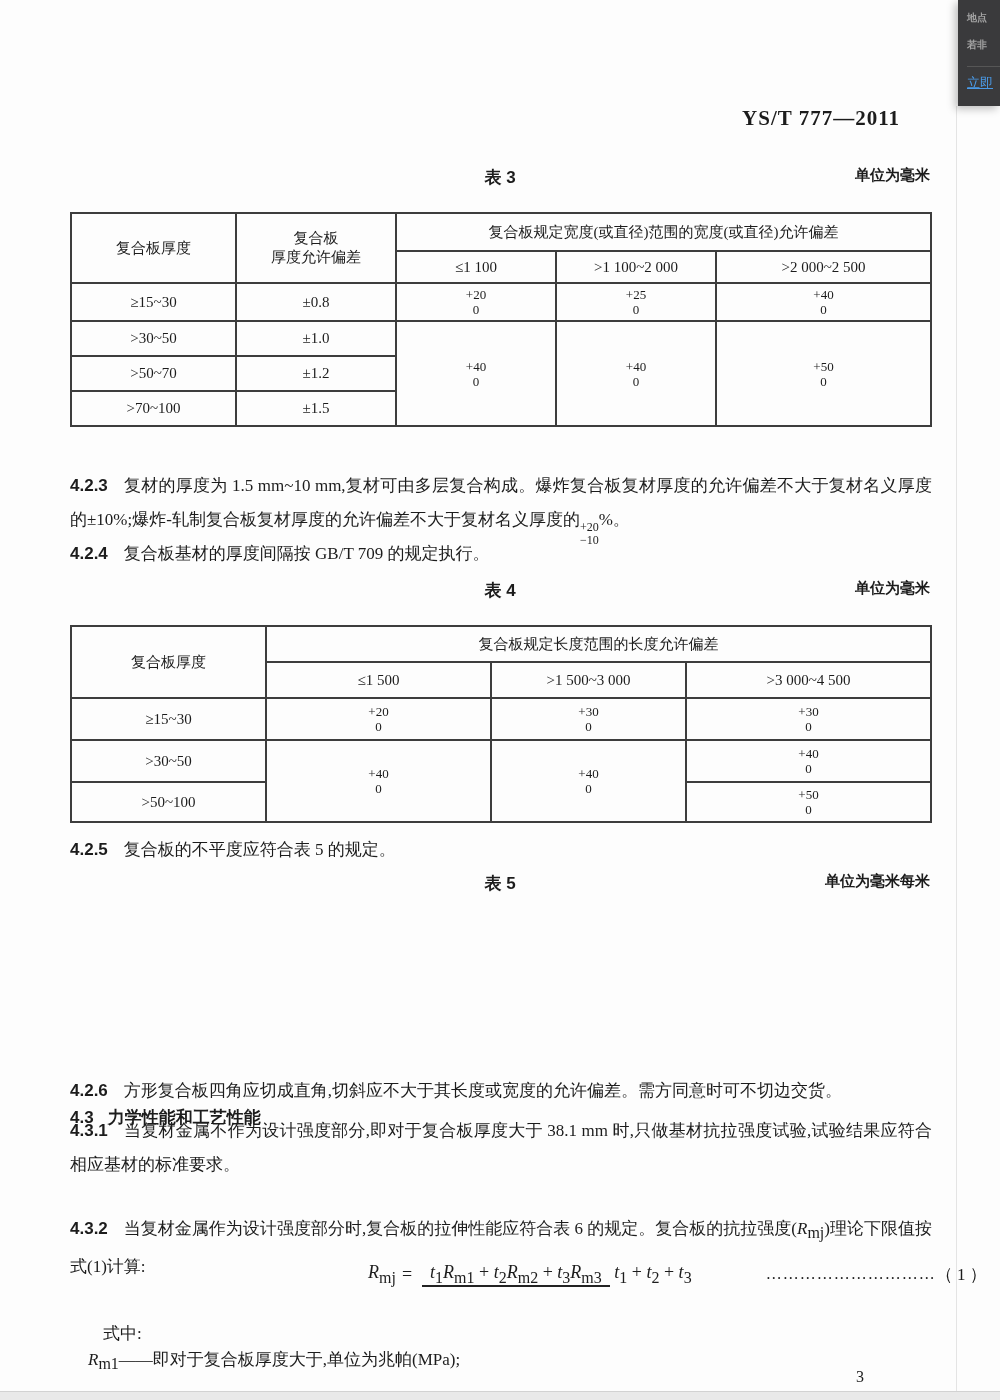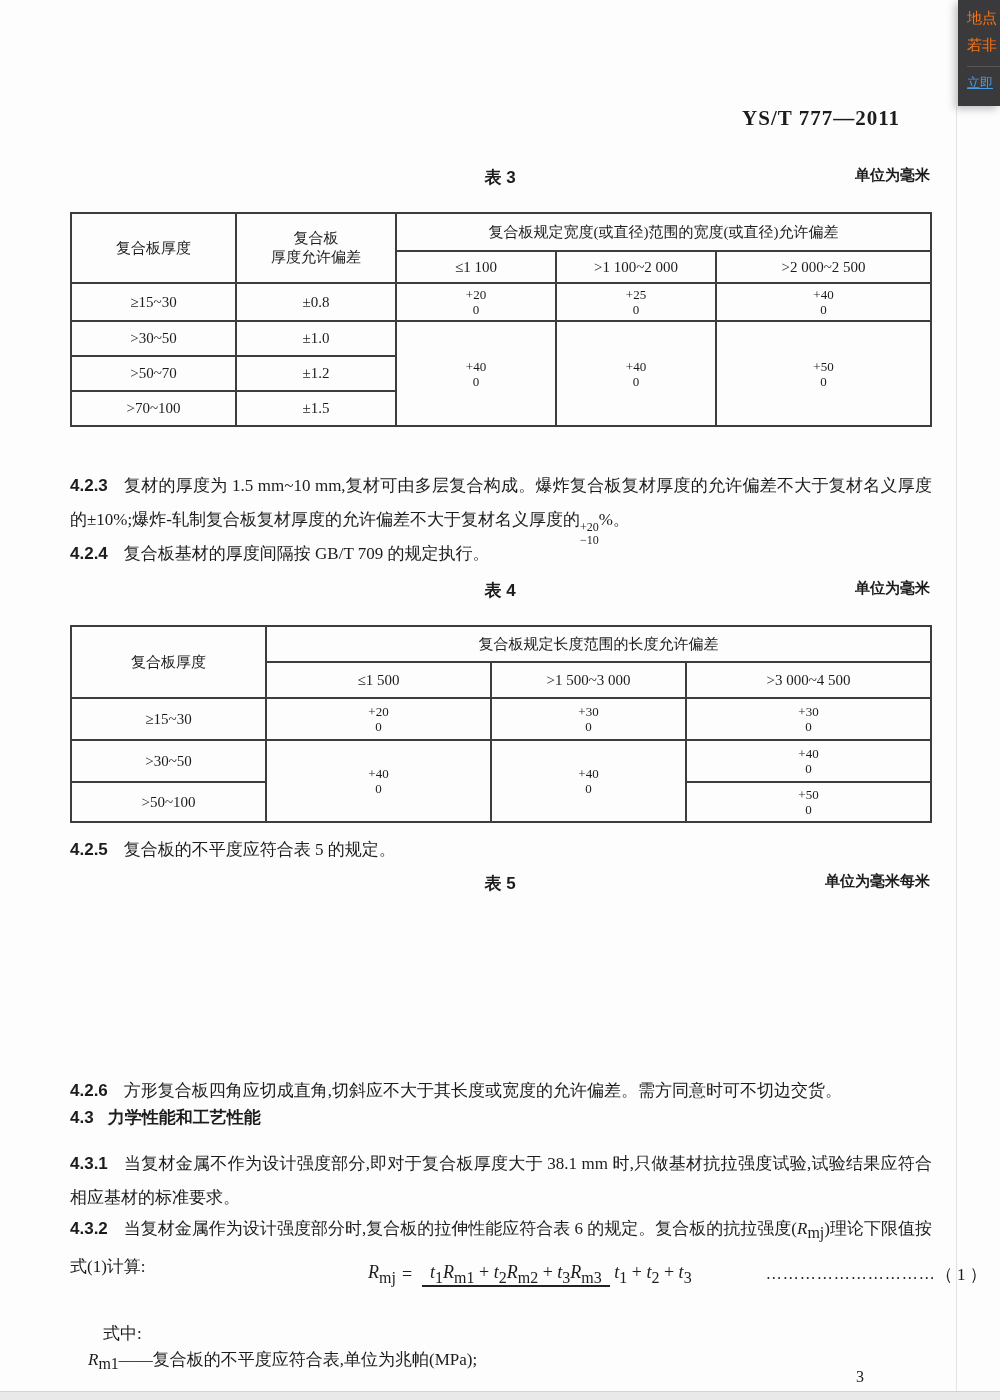--- a/index.html
+++ b/index.html
@@ -3,21 +3,21 @@
 <meta charset="utf-8">
 <style>
   * { margin:0; padding:0; box-sizing:border-box; }
   body { background:#ffffff; font-family:"Liberation Serif","DejaVu Serif",serif; }
   .page { position:relative; width:1000px; height:1400px; background:#fdfdfd; color:#1c1c1c; overflow:hidden; }
 
   
   .popup { position:absolute; top:0; right:0; width:42px; height:106px; background:#3a3a3c;
            box-shadow:-3px 3px 8px rgba(0,0,0,0.25); padding:4px 0 0 9px; overflow:hidden; z-index:9;
            font-family:"Liberation Sans","DejaVu Sans",sans-serif; }
-  .popup-line { color:#f97316; font-size:15px; line-height:27px; white-space:nowrap; }
+  .popup-line { color:#a3a3a3; font-size:10px; line-height:27px; white-space:nowrap;font-weight:bold; }
   .popup-divider { width:60px; border-top:1px solid #565656; margin:8px 0 6px 0; }
   .popup-link { color:#4a9be8; font-size:13px; text-decoration:underline; white-space:nowrap; cursor:pointer; }
   .page-edge { position:absolute; right:43px; top:106px; bottom:0; width:1px; background:#e4e4e4; }
 
   .doc-number { position:absolute; top:106px; right:100px; font-size:21px; font-weight:bold; letter-spacing:1px; }
   .watermark { position:absolute; left:190px; top:126px; font-size:78px; font-weight:bold;
                font-family:"Liberation Sans","DejaVu Sans",sans-serif; color:rgba(0,0,0,0.06);
                letter-spacing:5px; z-index:0; }
 
   .tbl-caption { position:absolute; left:70px; width:860px; height:26px; z-index:1;
@@ -187,39 +187,39 @@
 
 
   <p class="clause" style="top:1038px;margin-top:36px;">
     <b class="num">4.2.6</b><span>方形复合板四角应切成直角,切斜应不大于其长度或宽度的允许偏差。需方同意时可不切边交货。</span>
   </p>
 
   <div class="heading" style="top:1106px;">
     <span class="num">4.3</span><span>力学性能和工艺性能</span>
   </div>
 
-  <p class="clause" style="top:1147px;">
+  <p class="clause" style="top:1114px;">
     <b class="num">4.3.1</b><span>当复材金属不作为设计强度部分,即对于复合板厚度大于 38.1 mm 时,只做基材抗拉强度试验,试验结果应符合相应基材的标准要求。</span>
   </p>
 
   <p class="clause" style="top:1212px;">
     <b class="num">4.3.2</b><span>当复材金属作为设计强度部分时,复合板的拉伸性能应符合表 6 的规定。复合板的抗拉强度</span><span>(</span><i>R</i><sub>mj</sub><span>)理论下限值按式(1)计算:</span>
   </p>
 
   <div class="formula">
     <span><i>R</i><sub>mj</sub></span>
     <span class="f-eq">=</span>
     <span class="frac">
       <span class="fnum"><i>t</i><sub>1</sub><i>R</i><sub>m1</sub> <span>+</span> <i>t</i><sub>2</sub><i>R</i><sub>m2</sub> <span>+</span> <i>t</i><sub>3</sub><i>R</i><sub>m3</sub></span>
       <span class="fden"><i>t</i><sub>1</sub> <span>+</span> <i>t</i><sub>2</sub> <span>+</span> <i>t</i><sub>3</sub></span>
     </span>
     <span class="f-dots">…………………………</span>
     <span class="f-no">（ 1 ）</span>
   </div>
 
   <div class="where-label">式中:</div>
   <div class="r-def">
-    <i>R</i><sub>m1</sub><span>——</span><span>复合板的不平度应符合表,单位为兆帕(MPa);</span>
+    <i>R</i><sub>m1</sub><span>——</span><span>即对于复合板厚度大于,单位为兆帕(MPa);</span>
   </div>
 
   <div class="page-number">3</div>
   <div class="bottom-strip"></div>
 </div>
 
 </body></html>

